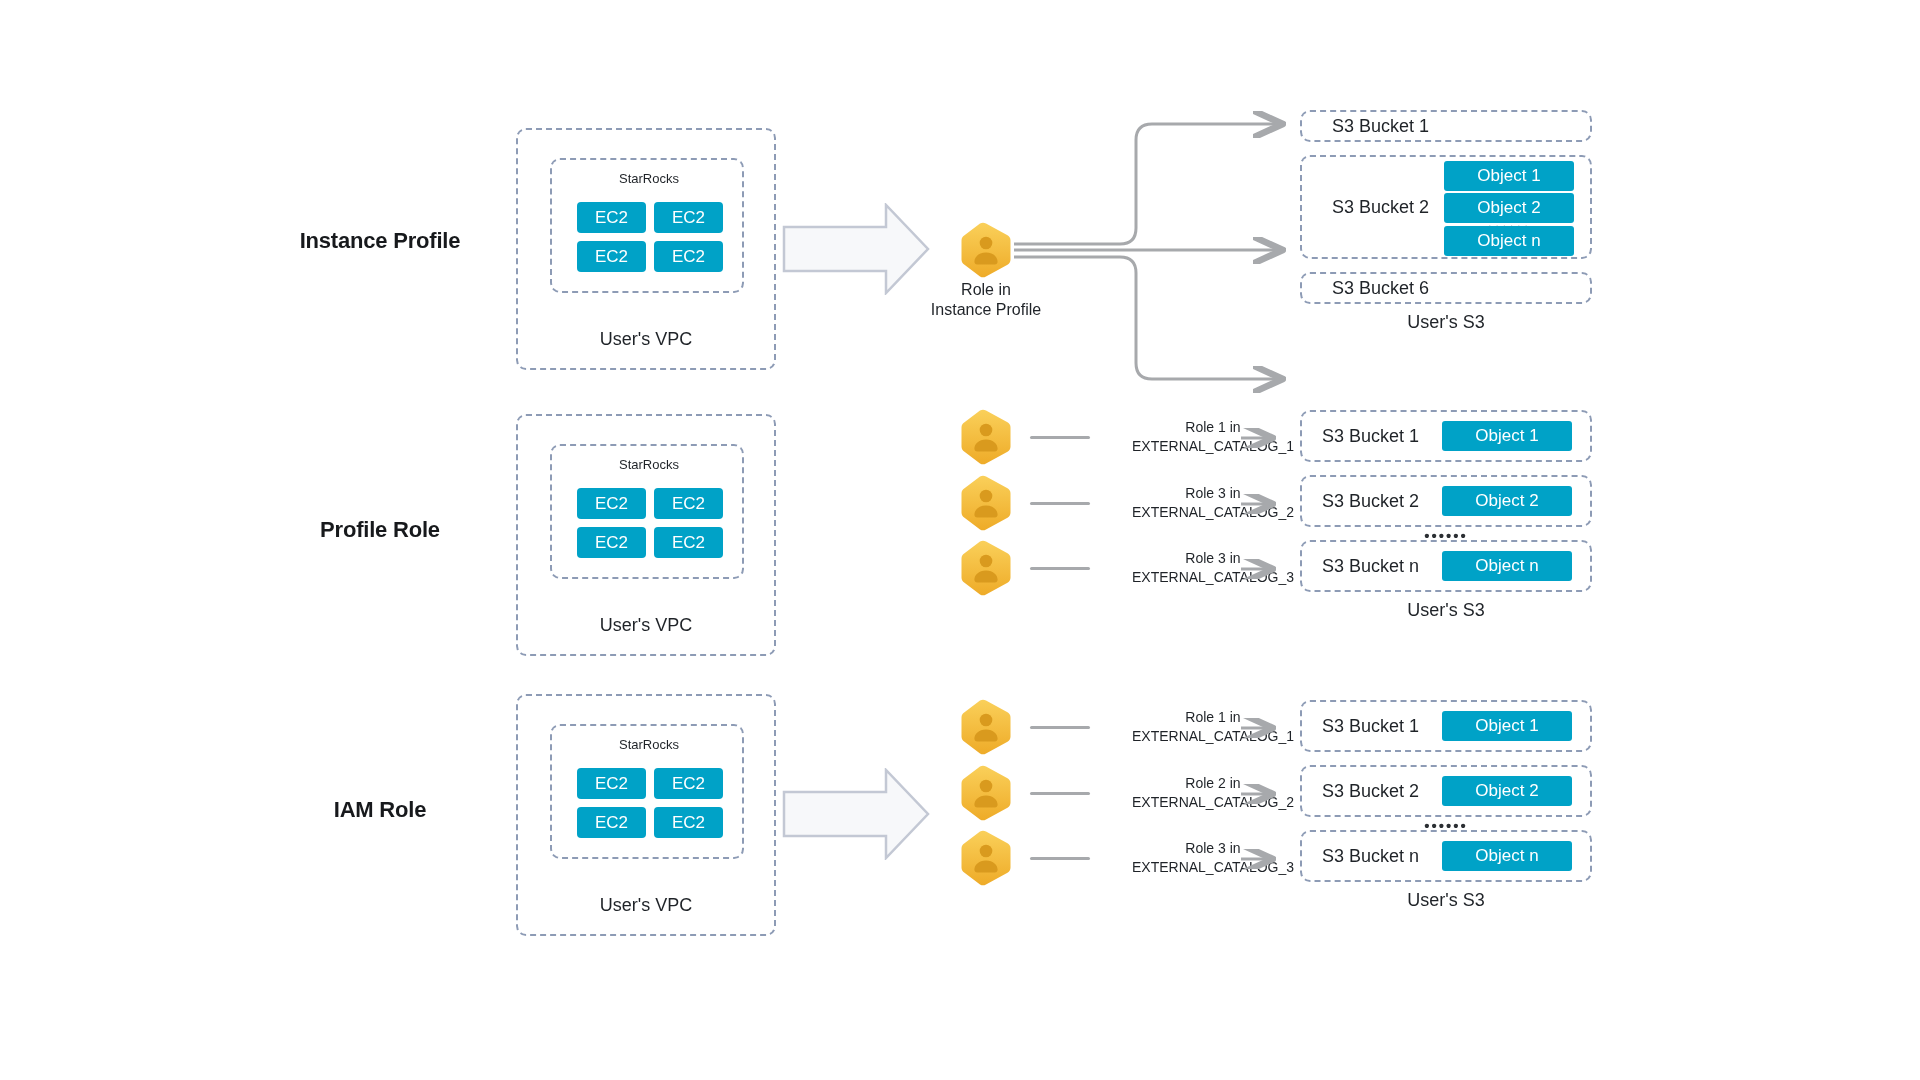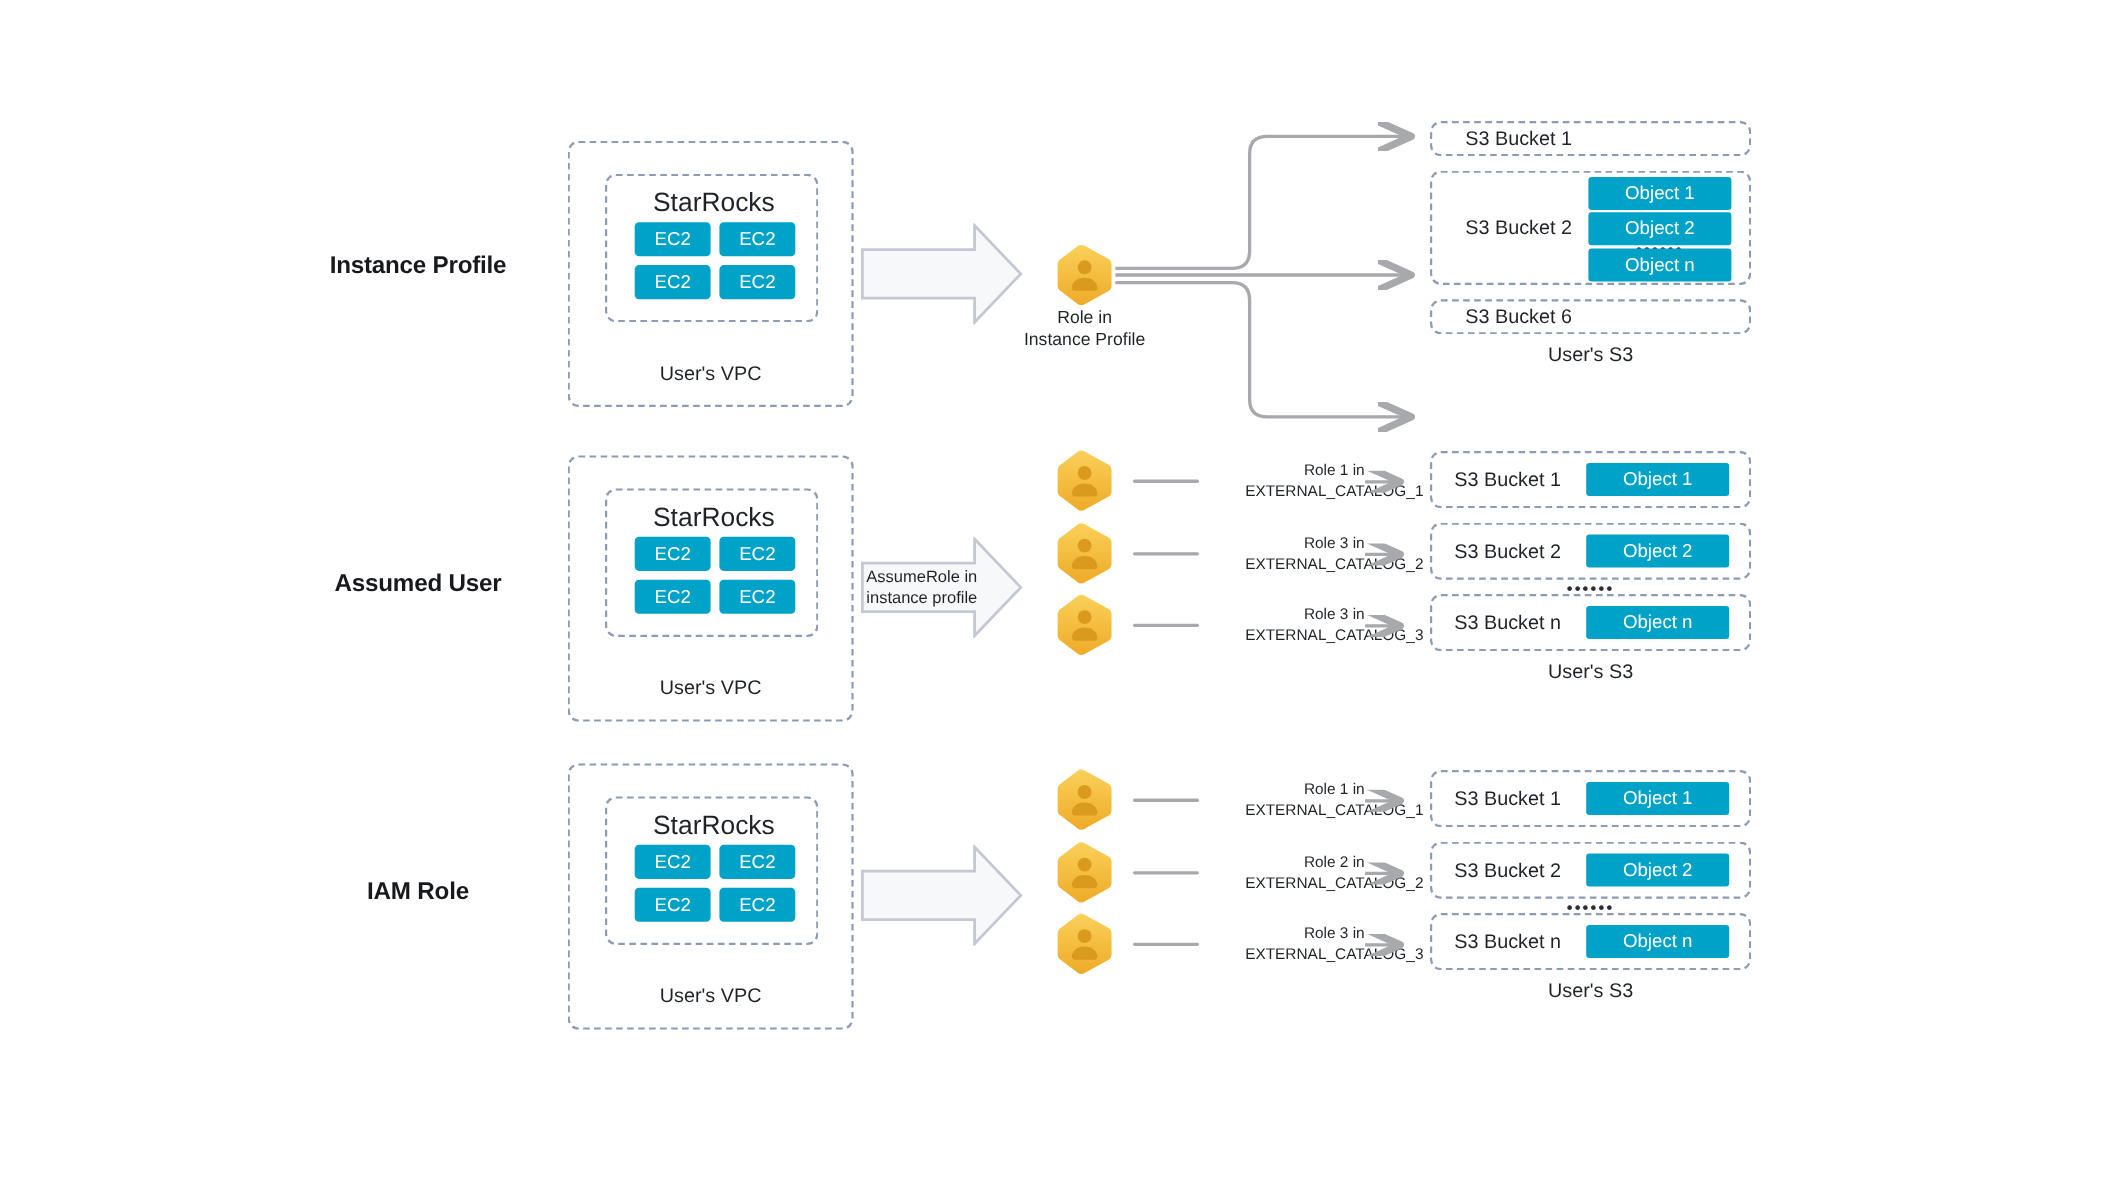--- a/index.html
+++ b/index.html
@@ -67,21 +67,21 @@
     height: 135px;
     border: 2px dashed #8d9bb5;
     border-radius: 10px;
     box-sizing: border-box;
   }
   .starrocks-title {
     position: absolute;
     left: 0; top: 11px;
     width: 194px;
     text-align: center;
-    font-size: 24px;
+    font-size: 13px;
     color: #1f2328;
   }
   .ec2-grid {
     position: absolute;
     left: 25px;
     top: 42px;
     width: 146px;
     display: grid;
     grid-template-columns: 1fr 1fr;
     gap: 8px 8px;
@@ -296,41 +296,35 @@
       <div class="bucket" style="top:162px; height:32px;">
         <div class="bucket-label" style="left:30px; top:4px;">S3 Bucket 6</div>
       </div>
 
       <div class="s3-caption" style="top:202px;">User's S3</div>
     </div>
   </div>
 
   <div class="row" id="row-1">
 
-    <div class="row-label">Assumed User</div>
+    <div class="row-label">Profile Role</div>
 
     <div class="vpc-box">
       <div class="starrocks-box">
         <div class="starrocks-title">StarRocks</div>
         <div class="ec2-grid">
           <div class="ec2">EC2</div>
           <div class="ec2">EC2</div>
           <div class="ec2">EC2</div>
           <div class="ec2">EC2</div>
         </div>
       </div>
       <div class="vpc-caption">User's VPC</div>
     </div>
 
-    <div class="block-arrow">
-      <svg viewBox="0 0 148 92" xmlns="http://www.w3.org/2000/svg">
-        <path d="M2 24 L104 24 L104 2 L146 46 L104 90 L104 68 L2 68 Z" fill="#f7f8fa" stroke="#c3c8d4" stroke-width="2.5" stroke-linejoin="miter"></path>
-      </svg>
-      <div class="arrow-text">AssumeRole in instance profile</div>
-    </div>
 
     <div class="hex" style="left:960px; top:9px;">
       <svg viewBox="0 0 52 56" xmlns="http://www.w3.org/2000/svg">
         <defs>
             <linearGradient id="hg1a" x1="0" y1="0" x2="0" y2="1">
           <stop offset="0" stop-color="#fad05a"></stop>
               <stop offset="1" stop-color="#eeab28"></stop>
             </linearGradient>
           </defs>
         <path d="M26 1.5 L47.5 13.3 a6 6 0 0 1 3 5.2 v19 a6 6 0 0 1 -3 5.2 L26 54.5 a6 6 0 0 1 -6 0 L4.5 42.7 a6 6 0 0 1 -3 -5.2 v-19 a6 6 0 0 1 3 -5.2 L20 1.5 a6 6 0 0 1 6 0 Z" fill="url(#hg1a)"></path>

